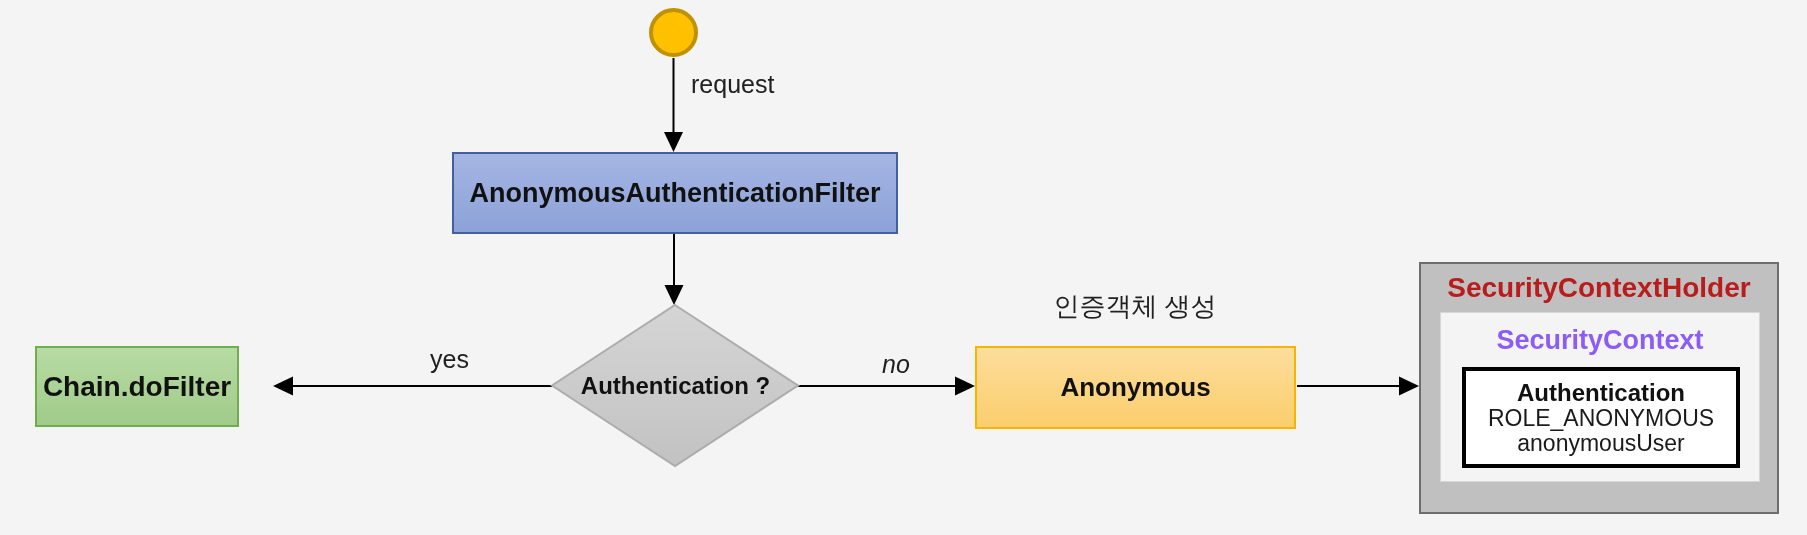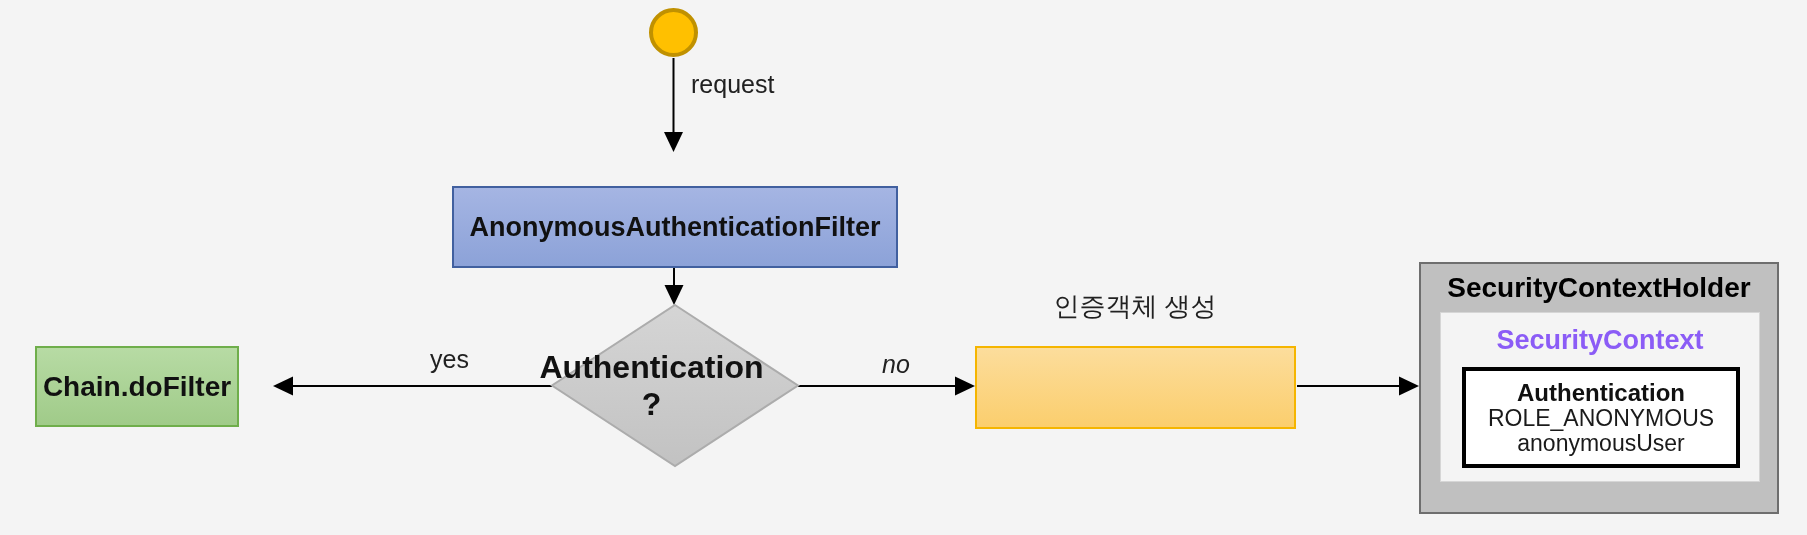--- a/index.html
+++ b/index.html
@@ -27,21 +27,21 @@
     left:649px;top:8px;width:49px;height:49px;
     border-radius:50%;
     background:#FFC000;
     border:4px solid #C09100;
   }
 
   .filter-box{
     left:452px;top:152px;width:446px;height:82px;
     background:linear-gradient(180deg,#A5B5E3 0%,#8CA2D8 100%);
     border:2px solid #41609F;
-    font-weight:bold;font-size:27px;margin-top:34px;
+    font-weight:bold;font-size:27px;
   }
 
   .chain-box{
     left:35px;top:346px;width:204px;height:81px;
     background:linear-gradient(180deg,#B7DBA4 0%,#A0CB89 100%);
     border:2px solid #6FAE4B;
     font-weight:bold;font-size:28px;
   }
 
   .token-box{
@@ -52,21 +52,21 @@
     flex-direction:column;
   }
 
   .holder-box{
     left:1419px;top:262px;width:360px;height:252px;
     background:#C0C0C0;
     border:2px solid #6E6E6E;
   }
   .holder-title{
     position:absolute;left:0;top:8px;width:100%;
-    font-weight:bold;font-size:28px;color:#000000;
+    font-weight:bold;font-size:28px;color:#b91c1c;
   }
   .context-box{
     position:absolute;left:19px;top:48px;width:320px;height:170px;
     box-sizing:border-box;
     background:#F4F4F4;
     border:1px solid #D6D6D6;
   }
   .context-title{
     position:absolute;left:0;top:12px;width:100%;
     text-align:center;font-weight:bold;font-size:27px;color:#8b5cf6;
@@ -75,22 +75,22 @@
     position:absolute;left:21px;top:54px;width:278px;height:101px;
     box-sizing:border-box;
     background:#ffffff;
     border:4px solid #000000;
     display:flex;flex-direction:column;align-items:center;justify-content:center;
   }
   .auth-title{font-weight:bold;font-size:24px;line-height:27px;color:#111;text-align:center;}
   .auth-line{font-size:23px;line-height:25px;color:#1a1a1a;}
 
   .decision-label{
-    left:528px;top:305px;width:247px;height:161px;
-    font-weight:bold;font-size:32px;
+    left:552px;top:305px;width:247px;height:161px;
+    font-weight:bold;font-size:24px;
     pointer-events:none;
   }
 
   .edge-label{
     position:absolute;
     font-size:25px;color:#212121;
     white-space:nowrap;
   }
   .label-request{left:691px;top:70px;}
   .label-yes{left:430px;top:345px;text-align:right;}
@@ -151,20 +151,21 @@
 
   <div class="node decision-label">
     <span>Authentication ?</span>
   </div>
 
   <div class="node chain-box">
     <span>Chain.doFilter</span>
   </div>
 
   <div class="node token-box">
+    <span>Anonymous</span>
   </div>
 
   <div class="node holder-box">
     <div class="holder-title">SecurityContextHolder</div>
 
     <div class="context-box">
       <div class="context-title">SecurityContext</div>
 
       <div class="auth-box">
         <div class="auth-title">Authentication</div>

